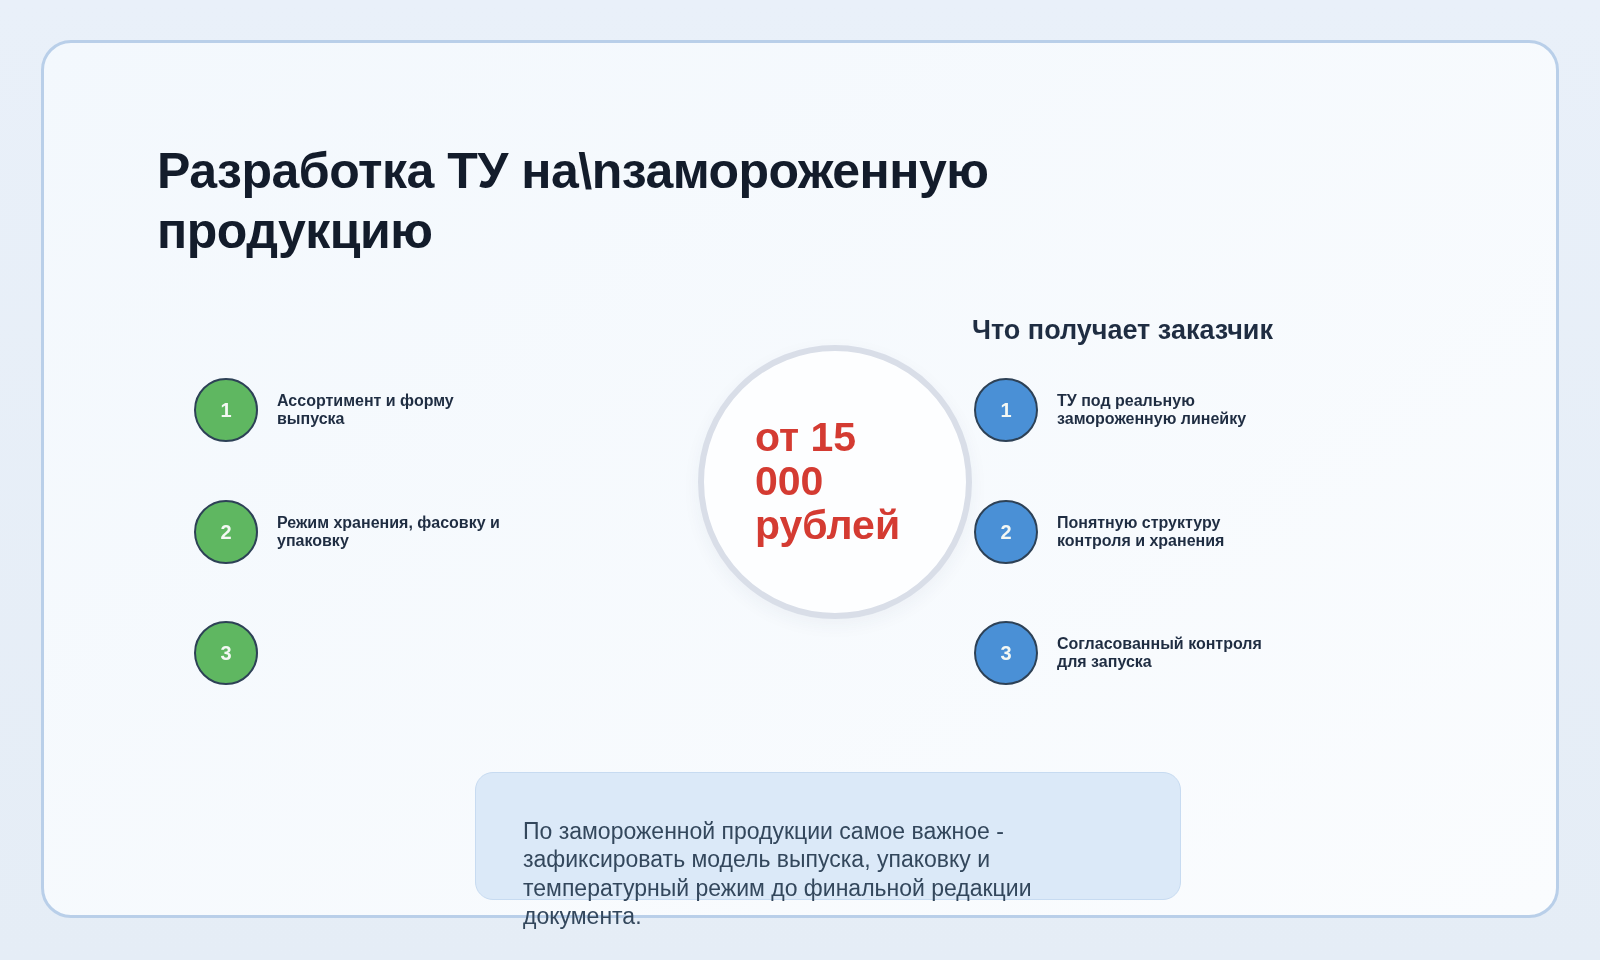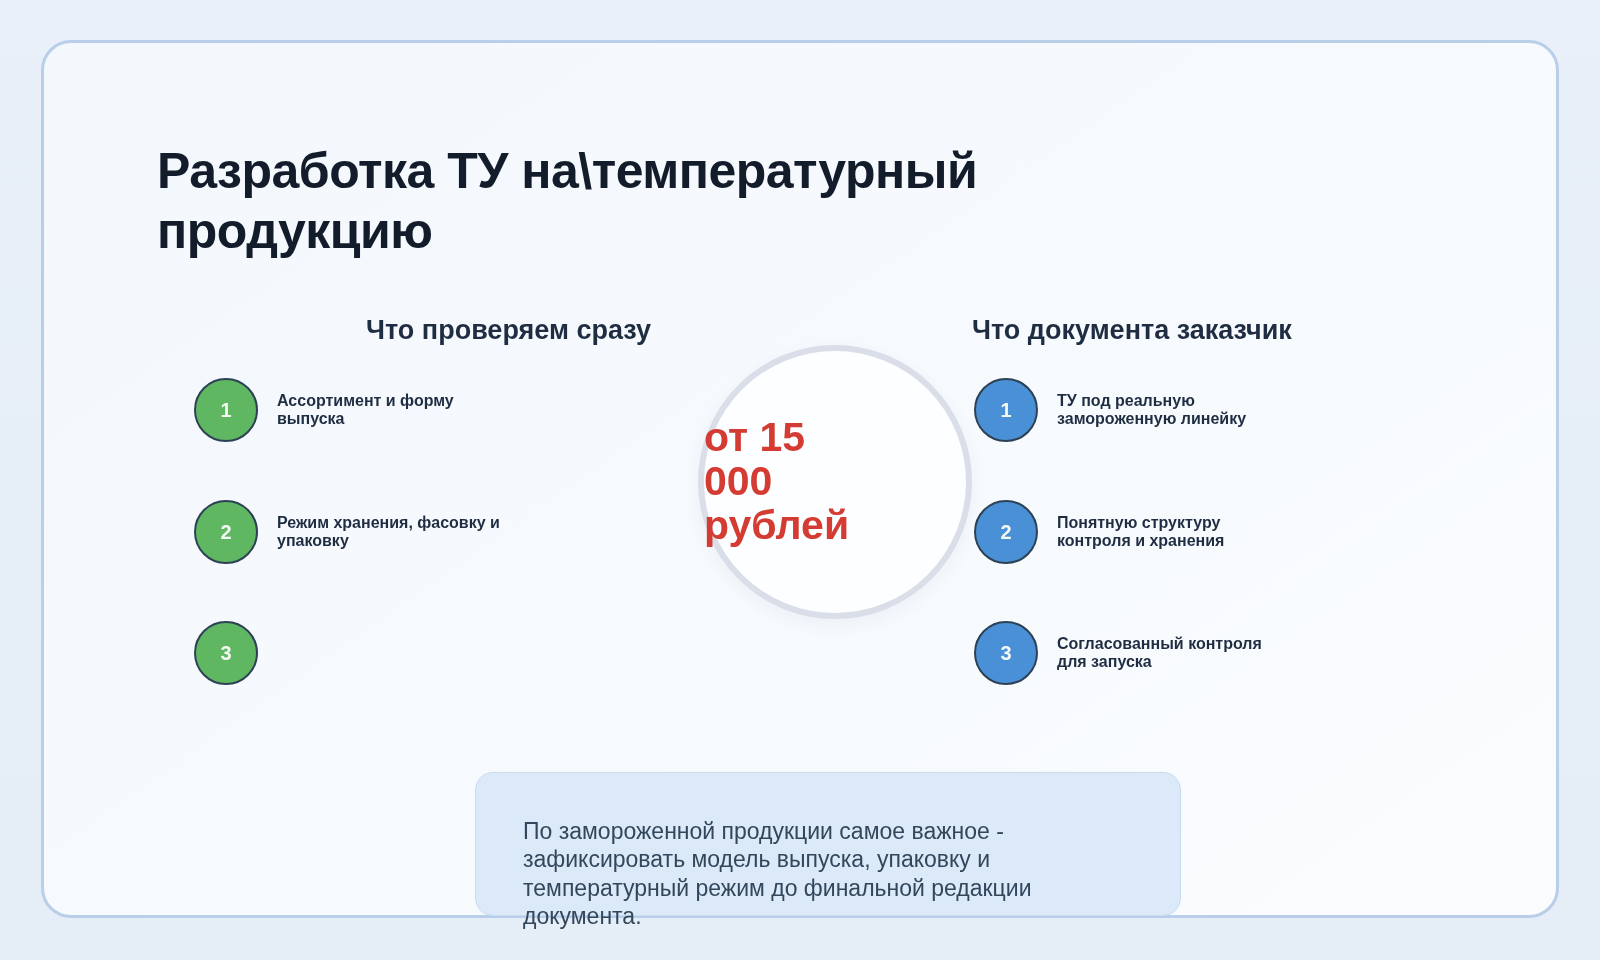--- a/index.html
+++ b/index.html
@@ -88,59 +88,58 @@
     color: var(--ink-text);
     white-space: pre-line;
   }
   .price-circle {
     position: absolute;
     left: 654px; top: 302px;
     width: 274px; height: 274px;
     background: #fdfeff;
     border: 6px solid var(--ring);
     border-radius: 50%;
-    display: flex; align-items: center; justify-content: flex-start;
+    display: flex; align-items: center; justify-content: center;
     z-index: 1;
     box-shadow: 0 6px 18px rgba(30, 60, 100, 0.05);
   }
   .price-text {
     width: 160px;
     font-size: 41px;
     font-weight: bold;
     line-height: 1.07;
     color: var(--red);
     text-align: left;
   }
   .note-box {
     position: absolute;
     left: 431px; top: 729px;
-    width: 706px; height: 144px;
+    width: 706px; height: 128px;
     background: var(--note-bg);
     border: 1px solid var(--note-border);
     border-radius: 18px;
     z-index: 2;
   }
   .note-text {
     padding: 44px 40px 0 47px;
     font-size: 23px;
     line-height: 1.235;
     color: var(--note-ink);
     white-space: pre-line;
   }
 </style>
 </head>
 <body>
 
 <div class="stage">
   <div class="card">
 
-    <h1 class="title">Разработка ТУ на\температурный продукцию</h1>
+    <h1 class="title">Разработка ТУ на\nзамороженную продукцию</h1>
 
-    <div class="col-heading left">Что проверяем сразу</div>
-    <div class="col-heading right">Что документа заказчик</div>
+    <div class="col-heading right">Что получает заказчик</div>
 
     <div class="item-row left-col r1">
       <div class="badge">1</div>
       <div class="item-text">Ассортимент и форму
 выпуска</div>
     </div>
     <div class="item-row left-col r2">
       <div class="badge">2</div>
       <div class="item-text">Режим хранения, фасовку и
 упаковку</div>

